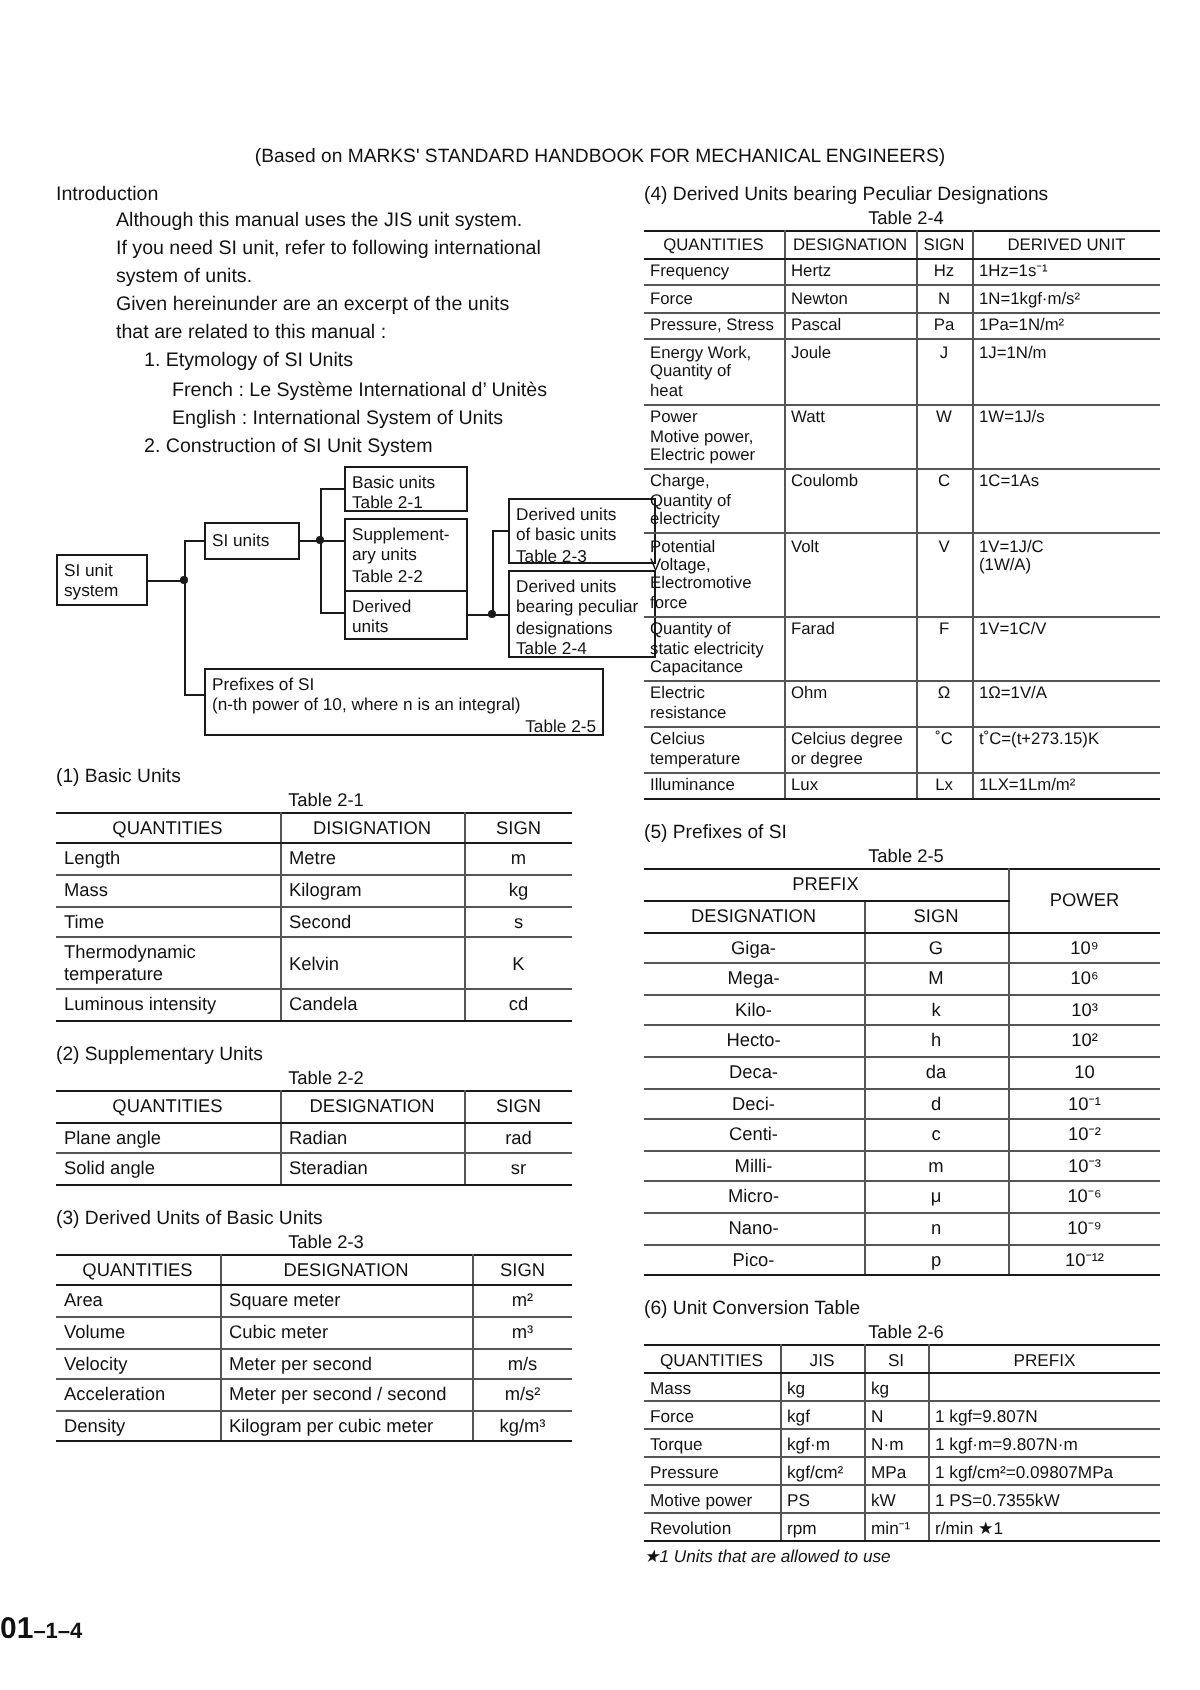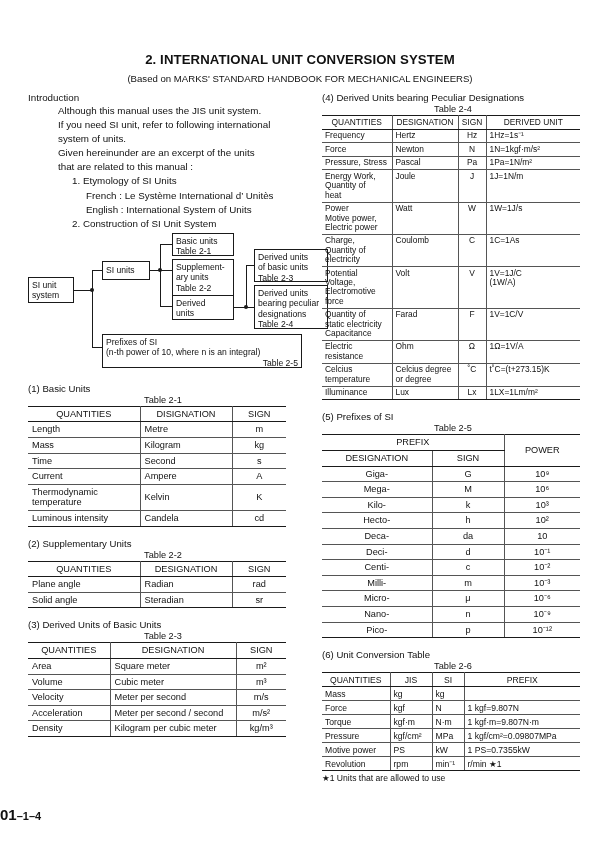--- a/index.html
+++ b/index.html
@@ -138,38 +138,38 @@
   table.t24 td, table.t24 th { padding: 1.5px 3px; line-height: 9.6px; }
   table.t25 { width: 258px; }
   table.t26 { width: 258px; font-size: 8.6px; }
   table.t26 td, table.t26 th { padding: 1.5px 3px; line-height: 10px; }
 
   .t24 .qcell { line-height: 9.4px; }
 
   .note {
     font-size: 8.6px;
     margin-top: 2px;
+    font-style: italic;
   }
 
   
   .footer {
     position: absolute;
     bottom: 22px; left: 0; width: 600px;
     text-align: left;
     font-size: 15px;
     font-weight: bold;
   }
   .footer .small { font-size: 11px; font-weight: bold; }
 </style>
 </head>
 <body>
 
 <div class="page">
 
-  <div class="doc-title">2.  INTERNATIONAL UNIT CONVERSION SYSTEM</div>
   <div class="doc-subtitle">(Based on MARKS' STANDARD HANDBOOK FOR MECHANICAL ENGINEERS)</div>
 
   <div class="col-left">
 
     <div class="intro-head">Introduction</div>
     <div class="intro-body">
       <div>Although this manual uses the JIS unit system.</div>
       <div>If you need SI unit, refer to following international</div>
       <div>system of units.</div>
       <div>Given hereinunder are an excerpt of the units</div>
@@ -272,25 +272,20 @@
           <td class="vsep l" style="white-space:pre-line">Mass</td>
           <td class="vsep l">Kilogram</td>
           <td class="c">kg</td>
         </tr>
         <tr>
           <td class="vsep l" style="white-space:pre-line">Time</td>
           <td class="vsep l">Second</td>
           <td class="c">s</td>
         </tr>
         <tr>
-          <td class="vsep l" style="white-space:pre-line">Current</td>
-          <td class="vsep l">Ampere</td>
-          <td class="c">A</td>
-        </tr>
-        <tr>
           <td class="vsep l" style="white-space:pre-line">Thermodynamic
 temperature</td>
           <td class="vsep l">Kelvin</td>
           <td class="c">K</td>
         </tr>
         <tr>
           <td class="vsep l" style="white-space:pre-line">Luminous intensity</td>
           <td class="vsep l">Candela</td>
           <td class="c">cd</td>
         </tr>

